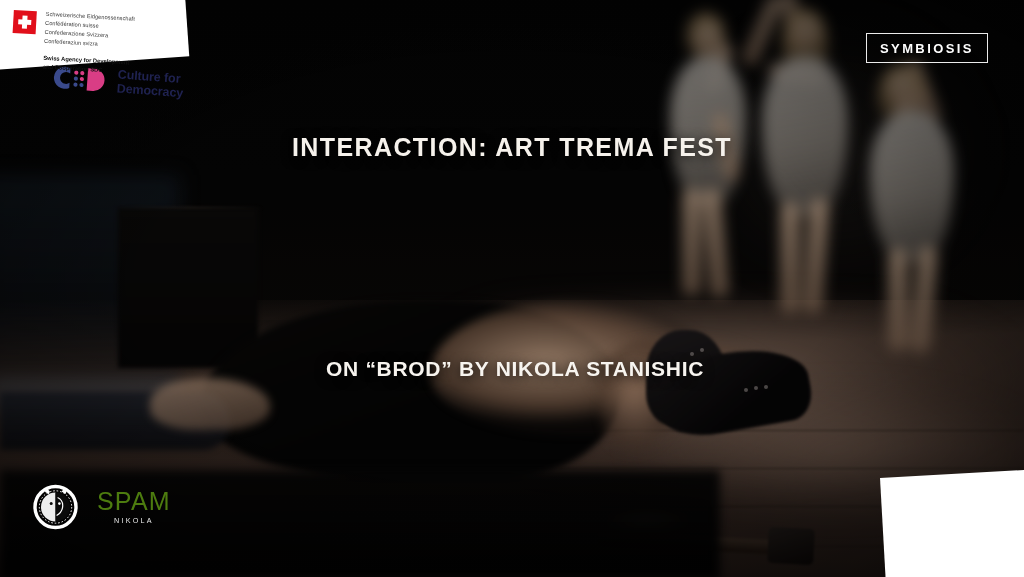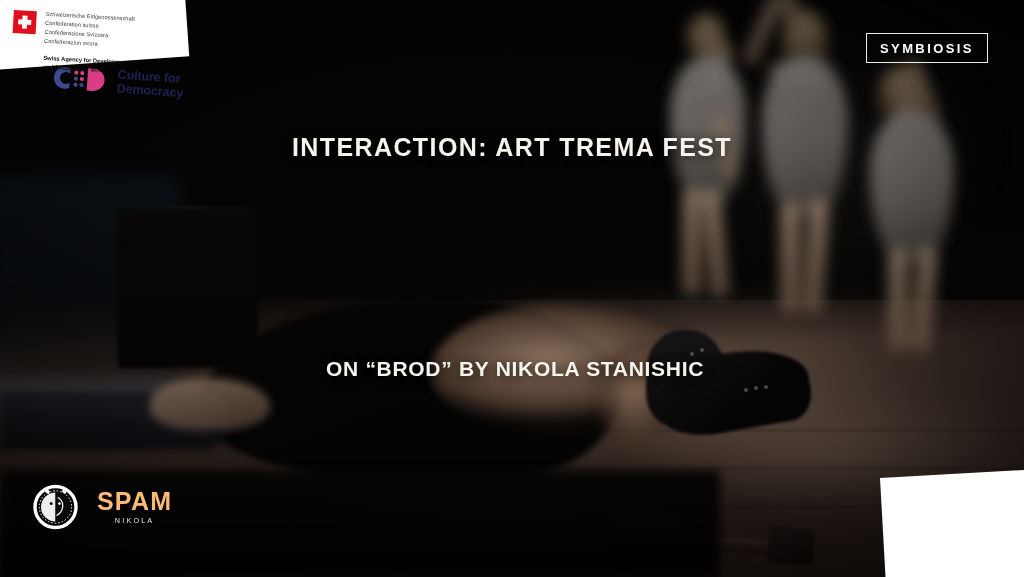--- a/index.html
+++ b/index.html
@@ -229,21 +229,21 @@
   #heartefact span{
     display:block;color:#fff;font-size:13px;font-weight:bold;letter-spacing:2.4px;
   }
 
   #bl-logos{
     position:absolute;left:32px;top:483px;display:flex;align-items:center;gap:18px;
   }
   .emblem{position:relative;width:47px;height:47px;flex:0 0 auto;}
   .spam-wrap{display:flex;flex-direction:column;align-items:center;line-height:1;}
   .spam-main{
-    color:#fdba74;font-size:25px;font-weight:bold;letter-spacing:1.2px;
+    color:#4d7c0f;font-size:25px;font-weight:normal;letter-spacing:1.2px;
   }
   .spam-sub{
     color:#e9e9e9;font-size:7.2px;letter-spacing:2.2px;margin-top:3px;
   }
 
   
   #eyebrow{
     position:absolute;left:0;right:0;top:133px;text-align:center;
     color:#f6f2ec;font-size:25px;font-weight:bold;letter-spacing:1.4px;
     text-shadow:0 2px 12px rgba(0,0,0,.85);

